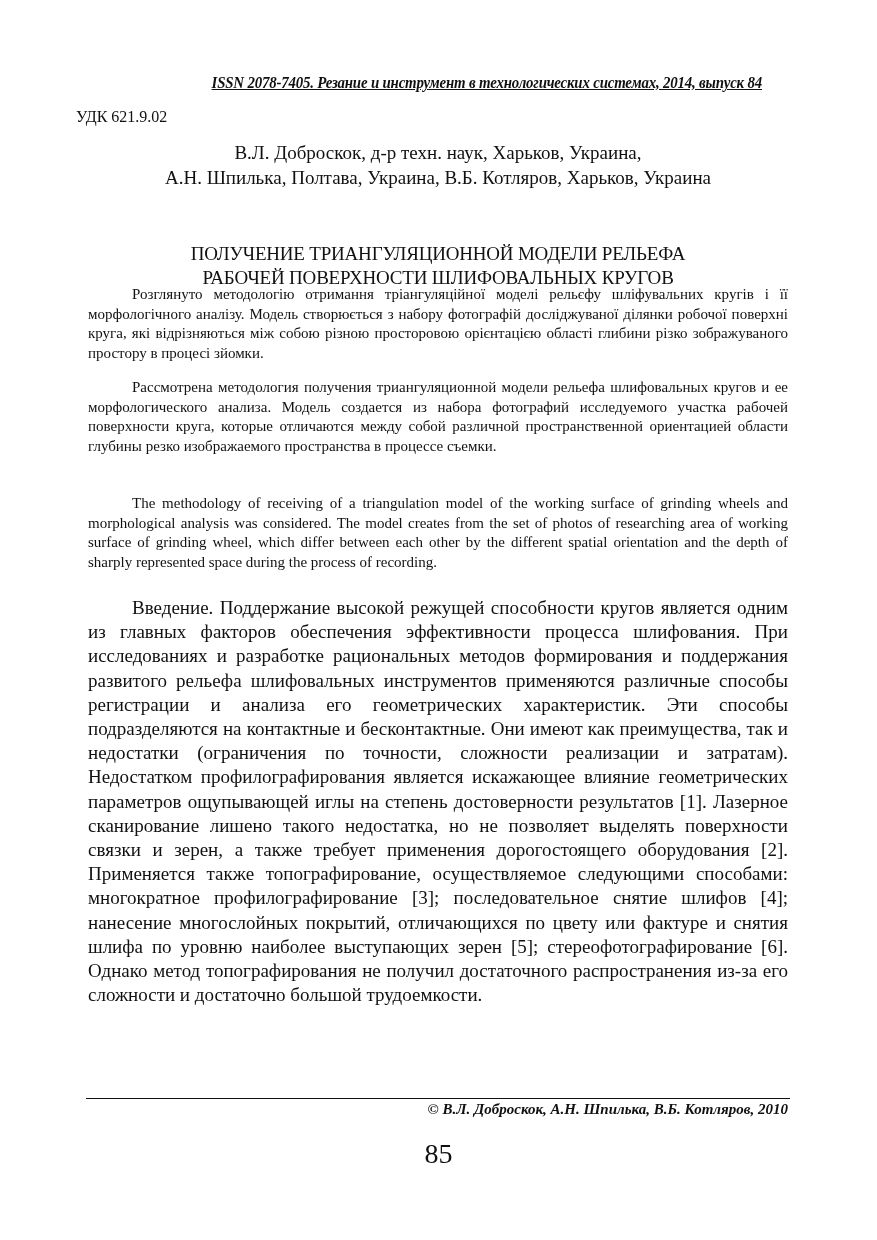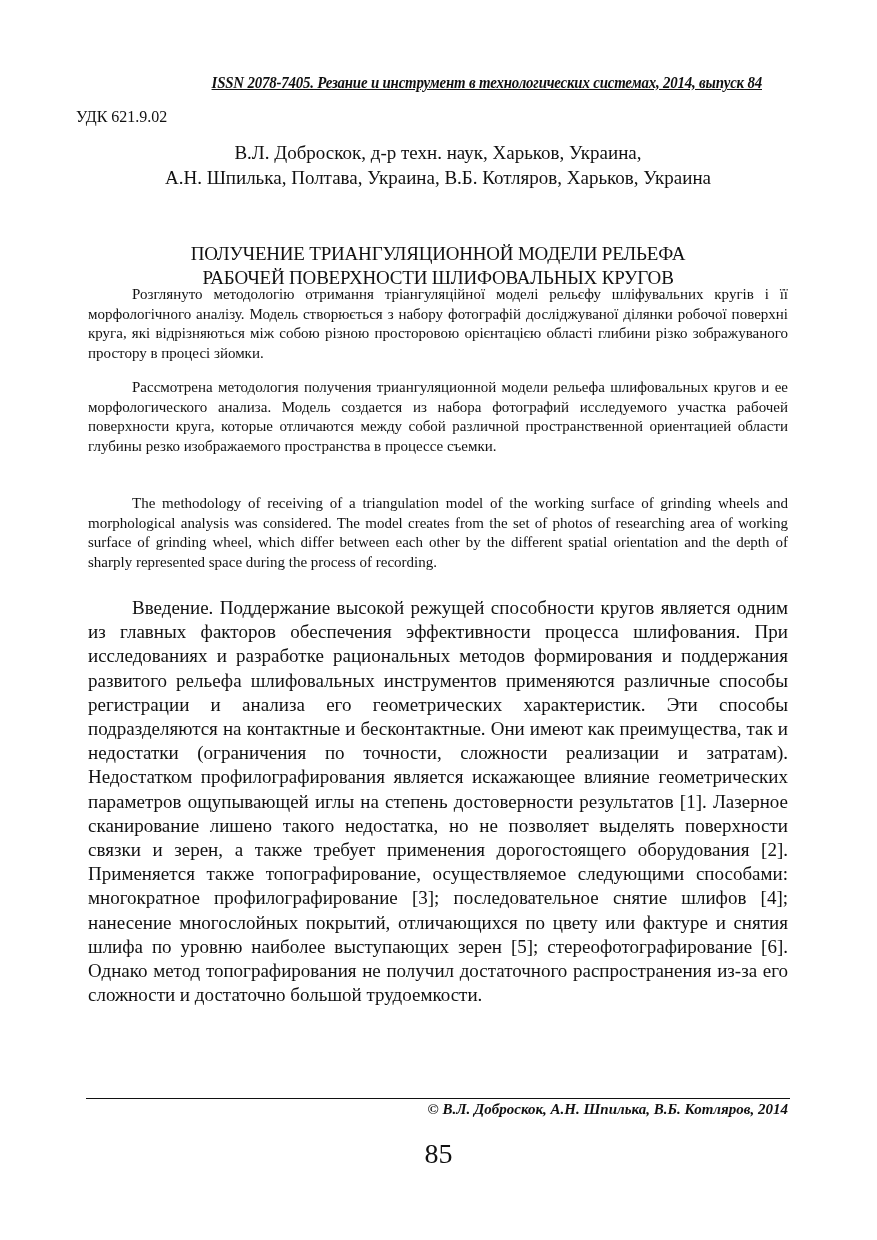--- a/index.html
+++ b/index.html
@@ -37,15 +37,15 @@
     <div>РАБОЧЕЙ ПОВЕРХНОСТИ ШЛИФОВАЛЬНЫХ КРУГОВ</div>
   </div>
 
   <div class="abstract abs-uk">Розглянуто методологію отримання тріангуляційної моделі рельєфу шліфувальних кругів і її морфологічного аналізу. Модель створюється з набору фотографій досліджуваної ділянки робочої поверхні круга, які відрізняються між собою різною просторовою орієнтацією області глибини різко зображуваного простору в процесі зйомки.</div>
   <div class="abstract abs-ru">Рассмотрена методология получения триангуляционной модели рельефа шлифовальных кругов и ее морфологического анализа. Модель создается из набора фотографий исследуемого участка рабочей поверхности круга, которые отличаются между собой различной пространственной ориентацией области глубины резко изображаемого пространства в процессе съемки.</div>
   <div class="abstract abs-en">The methodology of receiving of a triangulation model of the working surface of grinding wheels and morphological analysis was considered. The model creates from the set of photos of researching area of working surface of grinding wheel, which differ between each other by the different spatial orientation and the depth of sharply represented space during the process of recording.</div>
 
   <div class="body-text"><b>Введение.</b><span> Поддержание высокой режущей способности кругов является одним из главных факторов обеспечения эффективности процесса шлифования. При исследованиях и разработке рациональных методов формирования и поддержания развитого рельефа шлифовальных инструментов применяются различные способы регистрации и анализа его геометрических характеристик. Эти способы подразделяются на контактные и бесконтактные. Они имеют как преимущества, так и недостатки (ограничения по точности, сложности реализации и затратам). Недостатком профилографирования является искажающее влияние геометрических параметров ощупывающей иглы на степень достоверности результатов [1]. Лазерное сканирование лишено такого недостатка, но не позволяет выделять поверхности связки и зерен, а также требует применения дорогостоящего оборудования [2]. Применяется также топографирование, осуществляемое следующими способами: многократное профилографирование [3]; последовательное снятие шлифов [4]; нанесение многослойных покрытий, отличающихся по цвету или фактуре и снятия шлифа по уровню наиболее выступающих зерен [5]; стереофотографирование [6]. Однако метод топографирования не получил достаточного распространения из-за его сложности и достаточно большой трудоемкости.</span></div>
 
   <div class="rule"></div>
-  <div class="copyright">© В.Л. Доброскок, А.Н. Шпилька, В.Б. Котляров, 2014</div>
+  <div class="copyright">© В.Л. Доброскок, А.Н. Шпилька, В.Б. Котляров, 2010</div>
   <div class="page-number">85</div>
 </div>
 
 </body></html>

